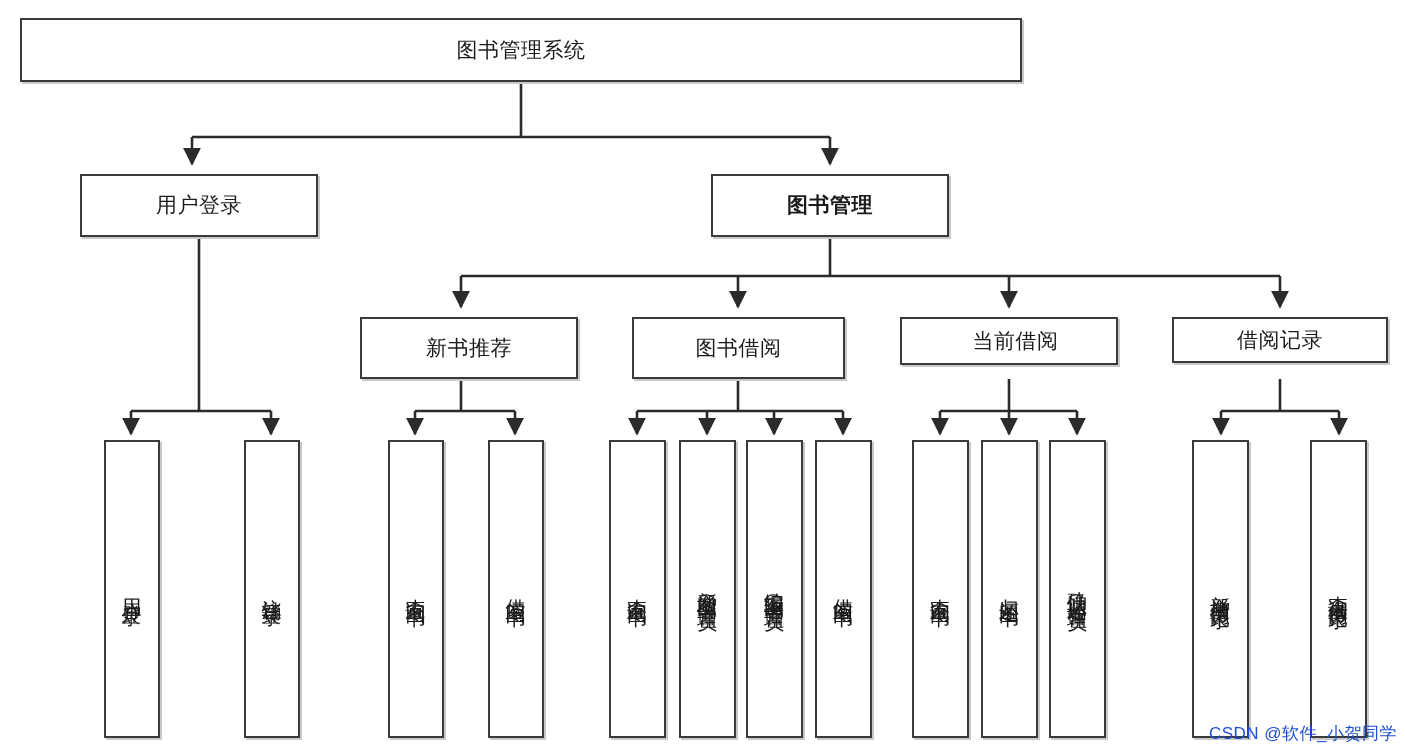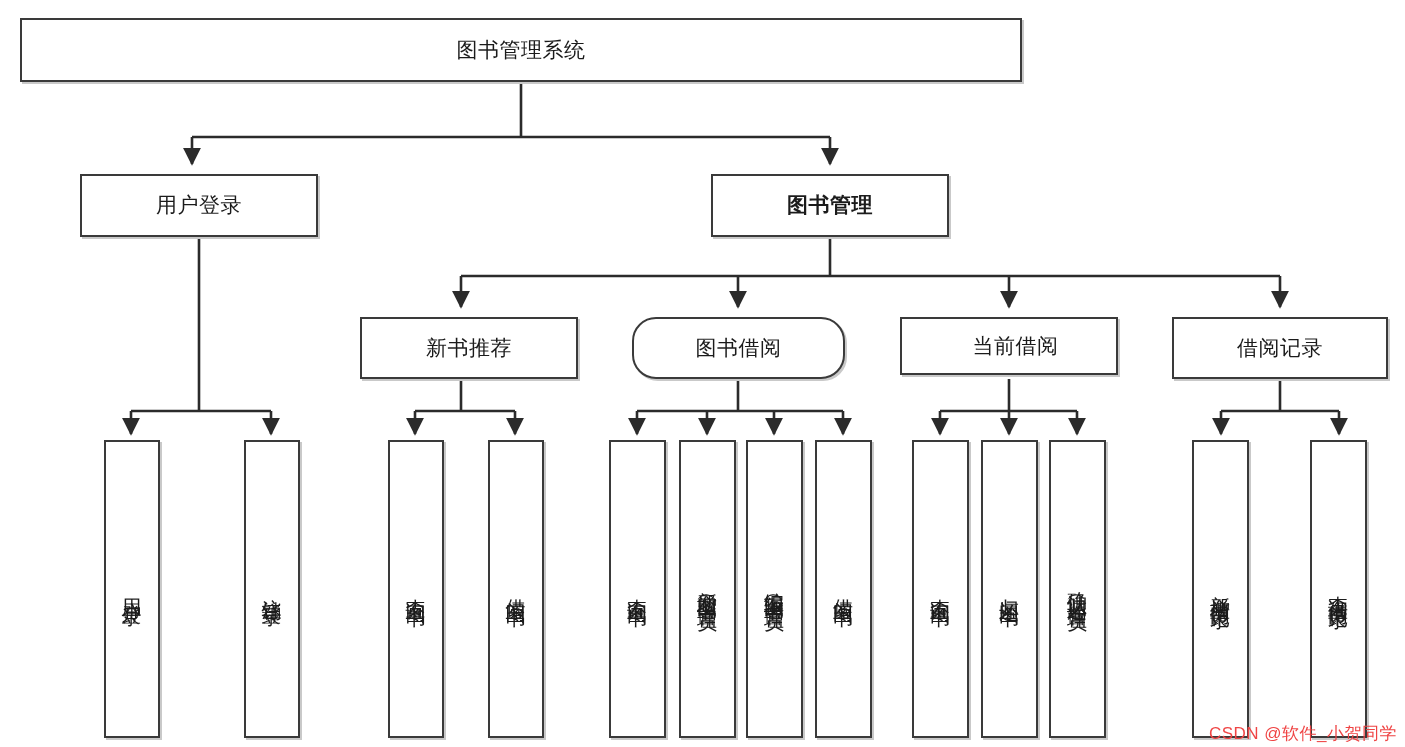--- a/index.html
+++ b/index.html
@@ -55,21 +55,21 @@
     white-space: nowrap;
   }
   .node.leaf .label {
     font-size: 20px;
   }
   .watermark {
     position: absolute;
     right: 8px;
     bottom: 6px;
     font-size: 17px;
-    color: #ef4444;
+    color: #1d4ed8;
     letter-spacing: 0.5px;
     z-index: 5;
     white-space: nowrap;
   }
 </style>
 </head>
 <body>
 
 <div id="diagram-root">
 
@@ -130,27 +130,27 @@
   <div class="node" style="left:80px; top:170px; width:238px; height:63px;">
     <span class="label">用户登录</span>
   </div>
   <div class="node" style="left:711px; top:170px; width:238px; height:63px;font-weight:bold;">
     <span class="label">图书管理</span>
   </div>
 
   <div class="node" style="left:360px; top:313px; width:218px; height:62px;">
     <span class="label">新书推荐</span>
   </div>
-  <div class="node" style="left:632px; top:313px; width:213px; height:62px;border-radius:24px;">
+  <div class="node" style="left:632px; top:313px; width:213px; height:62px;">
     <span class="label">图书借阅</span>
   </div>
-  <div class="node" style="left:900px; top:313px; width:218px; height:58px;padding-left:13px;">
+  <div class="node" style="left:900px; top:313px; width:218px; height:48px;padding-left:13px;">
     <span class="label">当前借阅</span>
   </div>
-  <div class="node" style="left:1172px; top:313px; width:216px; height:62px;">
+  <div class="node" style="left:1172px; top:313px; width:216px; height:46px;">
     <span class="label">借阅记录</span>
   </div>
 
   <div class="node leaf vertical" style="left:104px; top:436px; width:56px; height:298px;">
     <span class="label">用户登录</span>
   </div>
   <div class="node leaf vertical" style="left:244px; top:436px; width:56px; height:298px;">
     <span class="label">注销登录</span>
   </div>
 

